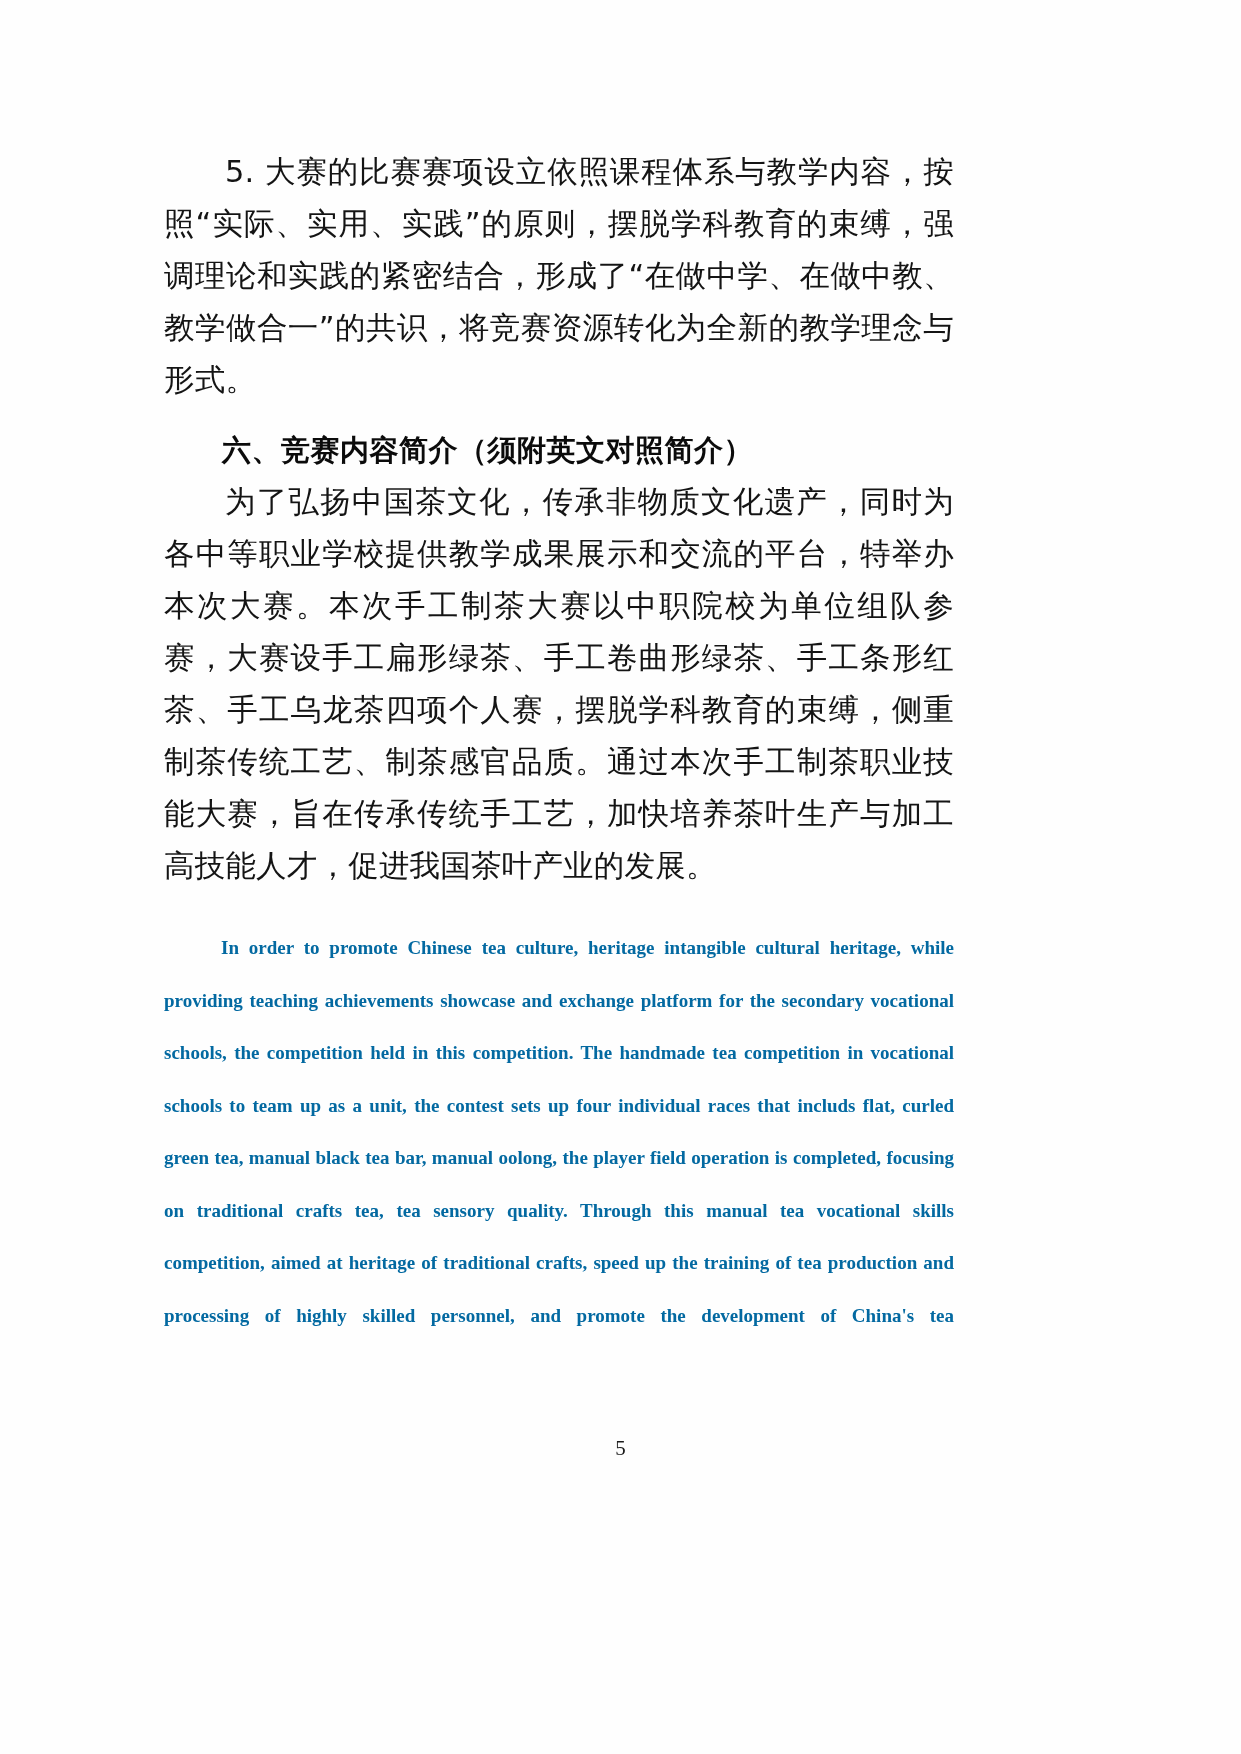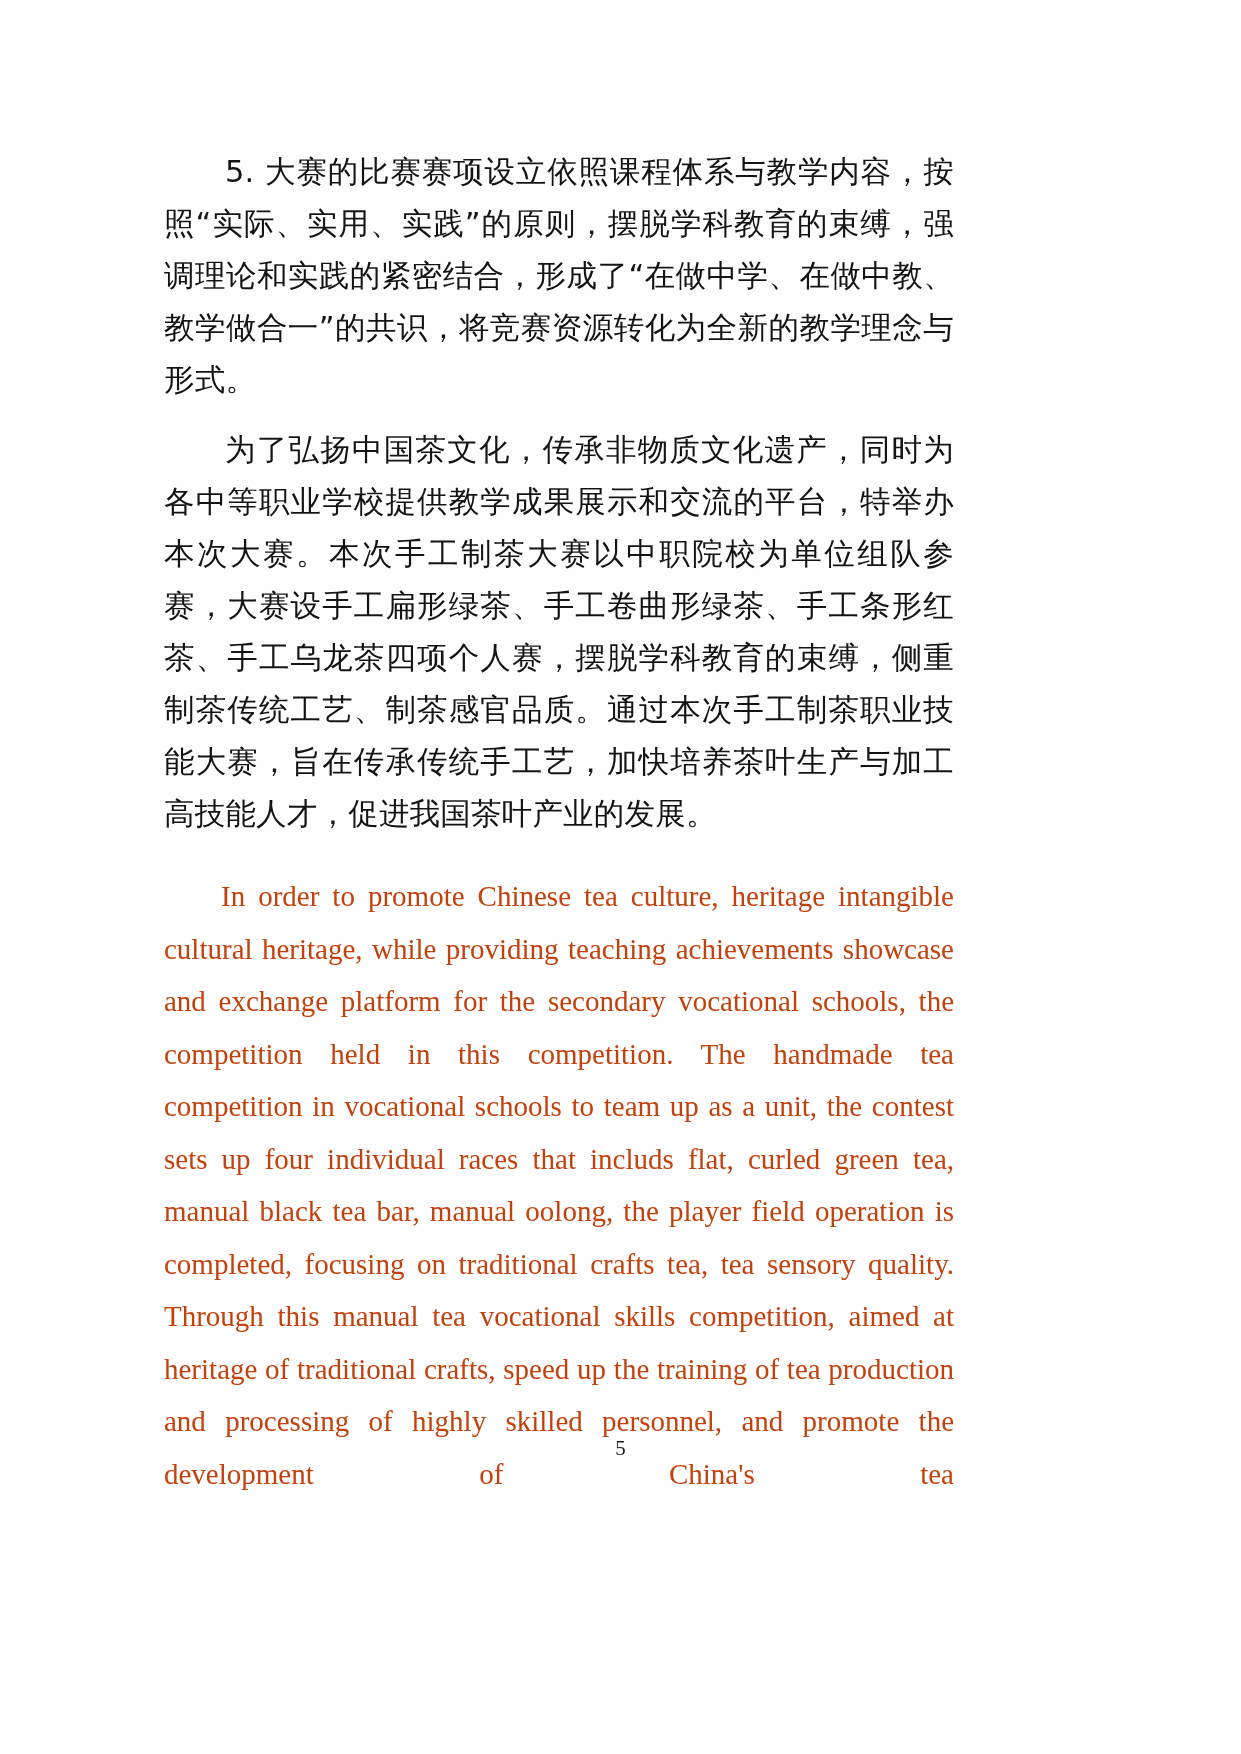--- a/index.html
+++ b/index.html
@@ -46,26 +46,27 @@
     color: #0b0b0b;
     font-weight: bold;
     margin: 0;
     text-indent: 58px;
     letter-spacing: 0.5px;
   }
 
   
   .en-para {
     font-family: "Liberation Serif", "DejaVu Serif", serif;
-    font-size: 29px;
+    font-size: 19px;
     line-height: 52.5px;
-    color: #c2410c;
+    color: #0369a1;
     text-align: justify;
     margin: 0;
     text-indent: 57px;
+    font-weight: bold;
   }
   .en-para::after {
     content: "";
     display: inline-block;
     width: 100%;
   }
 
   .spacer-sm { height: 18px; }
   .spacer-md { height: 30px; }
 
@@ -89,20 +90,21 @@
 <div class="page">
 
   <div class="content">
 
     <div class="first-block"></div>
 
     <p class="cn-para">5. 大赛的比赛赛项设立依照课程体系与教学内容，按照“实际、实用、实践”的原则，摆脱学科教育的束缚，强调理论和实践的紧密结合，形成了“在做中学、在做中教、教学做合一”的共识，将竞赛资源转化为全新的教学理念与形式。</p>
 
     <div class="spacer-sm"></div>
 
+    <p class="cn-heading">六、竞赛内容简介（须附英文对照简介）</p>
 
     <p class="cn-para">为了弘扬中国茶文化，传承非物质文化遗产，同时为各中等职业学校提供教学成果展示和交流的平台，特举办本次大赛。本次手工制茶大赛以中职院校为单位组队参赛，大赛设手工扁形绿茶、手工卷曲形绿茶、手工条形红茶、手工乌龙茶四项个人赛，摆脱学科教育的束缚，侧重制茶传统工艺、制茶感官品质。通过本次手工制茶职业技能大赛，旨在传承传统手工艺，加快培养茶叶生产与加工高技能人才，促进我国茶叶产业的发展。</p>
 
     <div class="spacer-md"></div>
 
     <p class="en-para">In order to promote Chinese tea culture, heritage intangible cultural heritage, while providing teaching achievements showcase and exchange platform for the secondary vocational schools, the competition held in this competition. The handmade tea competition in vocational schools to team up as a unit, the contest sets up four individual races that includs flat, curled green tea, manual black tea bar, manual oolong, the player field operation is completed, focusing on traditional crafts tea, tea sensory quality. Through this manual tea vocational skills competition, aimed at heritage of traditional crafts, speed up the training of tea production and processing of highly skilled personnel, and promote the development of China's tea</p>
 
   </div>
 
   <div class="page-number">5</div>

